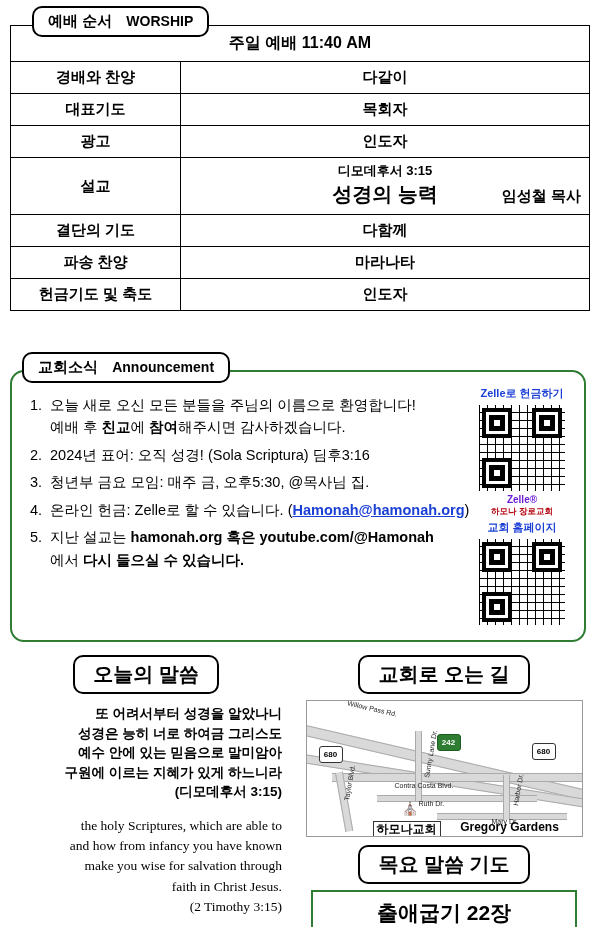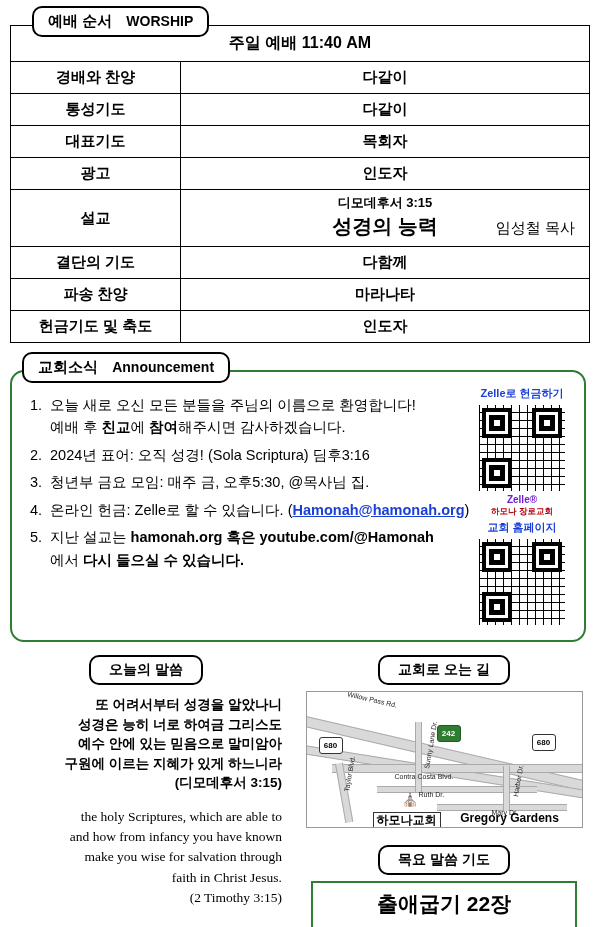--- a/index.html
+++ b/index.html
@@ -62,24 +62,24 @@
     padding: 7px 2px;
   }
   .sermon-cell {
     position: relative;
     padding: 4px 2px 6px 2px !important;
   }
   .sermon-ref { font-size: 13px; font-weight: bold; }
   .sermon-title { font-size: 20px; font-weight: bold; margin-top: 1px; }
   .sermon-preacher {
     position: absolute;
-    right: 14px;
+    right: 8px;
     bottom: 8px;
     font-size: 15px;
-    font-weight: normal;
+    font-weight: bold;
   }
 
   
   #announce-section {
     position: absolute;
     left: 10px;
     top: 352px;
     width: 580px;
   }
   #announce-title-wrap { margin-left: 12px; margin-bottom: -13px; }
@@ -262,44 +262,40 @@
     text-align: center;
   }
   .thursday-box {
     border: 2px solid #2e7d32;
     width: 262px;
     margin: 6px auto 0;
     padding: 7px 0 9px;
     font-size: 21px;
     font-weight: bold;
   }
-  .pill.big { font-size: 14px; padding: 4px 18px; }
+  .pill.big { font-size: 20px; padding: 4px 18px; }
 </style>
 </head>
 <body>
 
 <section id="worship-section">
   <div id="worship-title-wrap">
     <span class="pill">
       <span>예배 순서</span>
       <span class="sub">WORSHIP</span>
     </span>
   </div>
 
   <table class="worship">
     <tbody>
         <tr>
       <td class="top-row" colspan="2">주일 예배 11:40 AM</td>
     </tr>
     <tr>
       <td class="label">경배와 찬양</td>
-      <td>다같이</td>
-    </tr>
-    <tr>
-      <td class="label">통성기도</td>
       <td>다같이</td>
     </tr>
     <tr>
       <td class="label">대표기도</td>
       <td>목회자</td>
     </tr>
     <tr>
       <td class="label">광고</td>
       <td>인도자</td>
     </tr>

